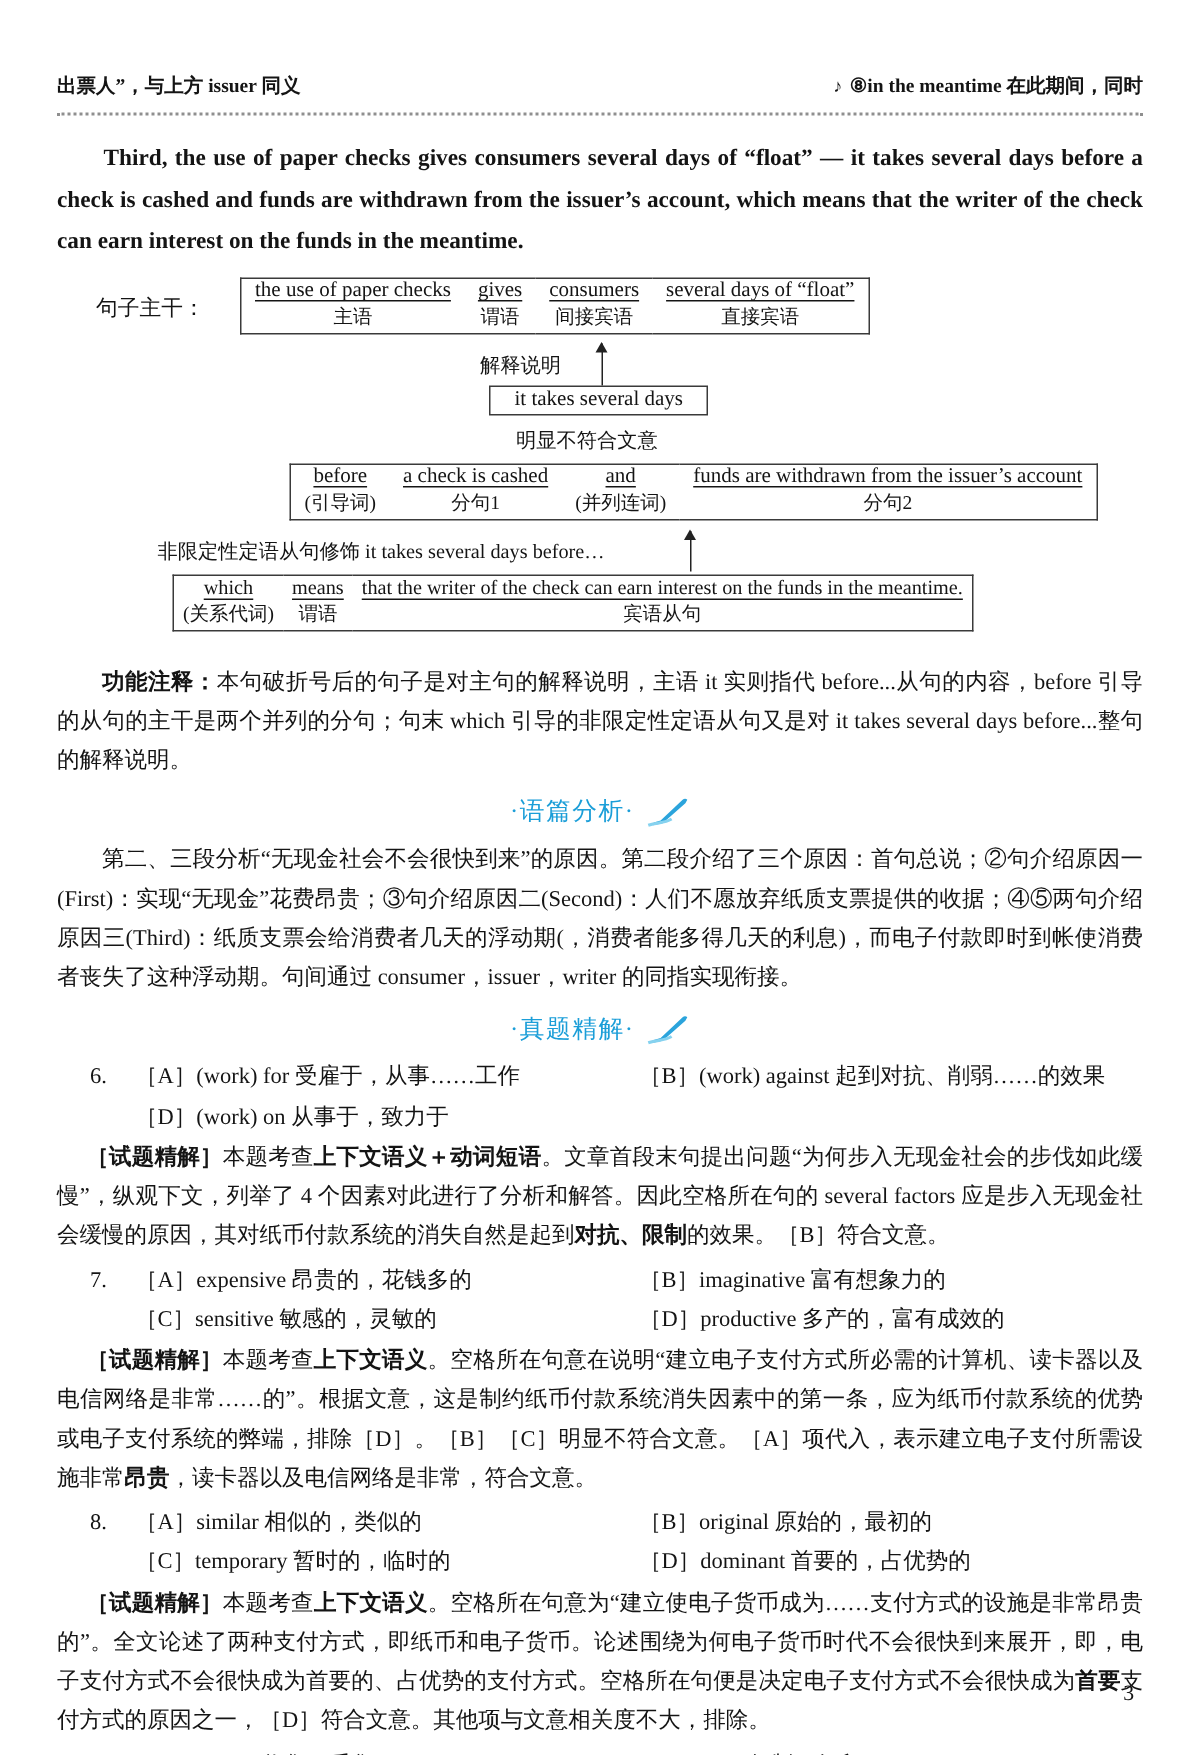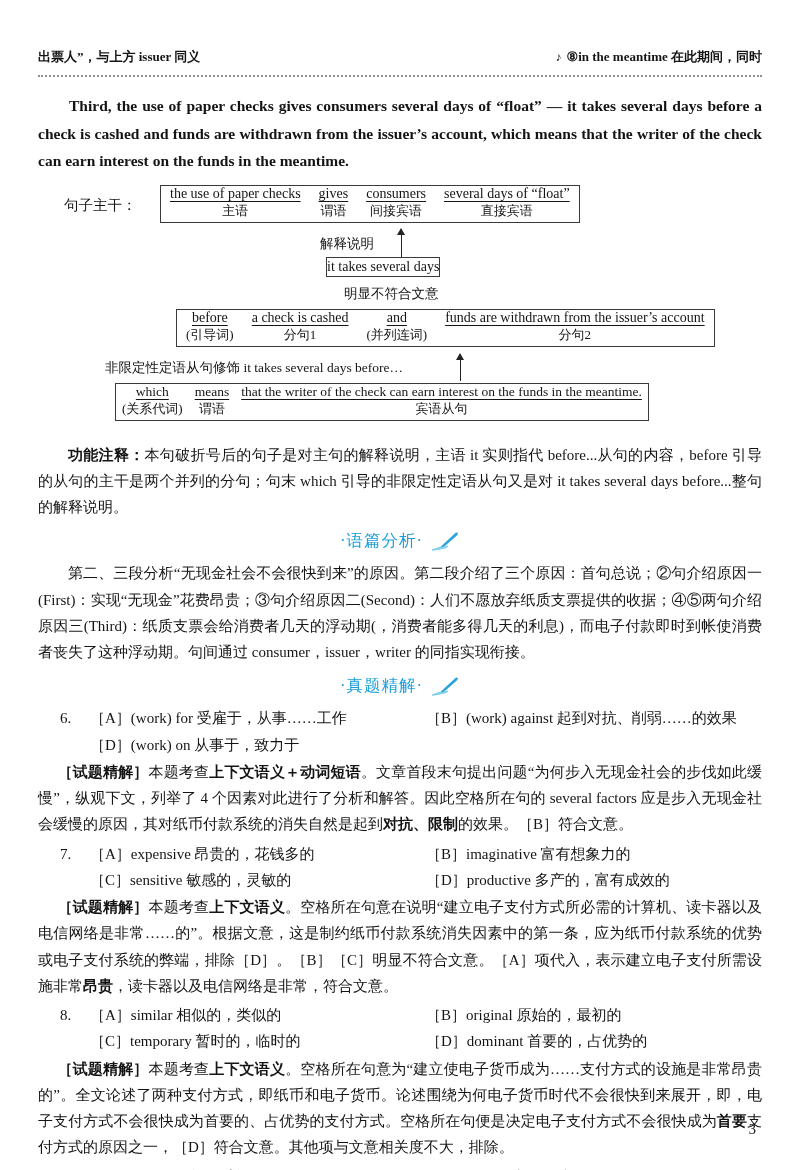--- a/index.html
+++ b/index.html
@@ -29,28 +29,28 @@
   }
 
   
   .diagram { position:relative; height:254px; margin-top:8px; font-size:14px;text-decoration:underline; }
   .dg-label { position:absolute; white-space:nowrap; font-size:14px; }
   .dg-table { position:absolute; border-collapse:collapse; border:1.2px solid #3a3a3a; background:#fff; }
   .dg-table td { padding:0 9px; text-align:center; vertical-align:middle; white-space:nowrap; }
   .dg-table .en { text-decoration:underline; text-underline-offset:3px; }
   .dg-table tr.zh-row td { font-size:13px; padding-bottom:2px; }
   .t1 { left:122px; top:2px; }
-  .t2 { left:138px; top:126px;border-radius:19px; }
+  .t2 { left:155px; top:126px;border-radius:19px; }
   .t3 { left:77px; top:200px; font-size:13.5px; }
   .t3 td { padding:0 6px; }
   .lbl-main { left:26px; top:13px; font-size:14.5px; }
   .lbl-explain { left:282px; top:52px; font-size:13.5px; }
   .lbl-time { left:306px; top:102px; font-size:13.5px; }
   .lbl-nonres { left:67px; top:176px; font-size:13.5px; }
-  .itbox { position:absolute; left:288px; top:74px; border:1.2px solid #3a3a3a; padding:1px 0; white-space:nowrap; }
+  .itbox { position:absolute; left:288px; top:74px; border:1.2px solid #3a3a3a; padding:1px 16px; white-space:nowrap; }
   .vline { position:absolute; width:0; border-left:1.3px solid #222; }
   .vline::before {
     content:""; position:absolute; top:-1px; left:-4.6px;
     border-left:4px solid transparent; border-right:4px solid transparent;
     border-bottom:7px solid #222;
   }
   .arr1 { left:363px; top:46px; height:28px; }
   .arr2 { left:422px; top:171px; height:27px; }
 
   

